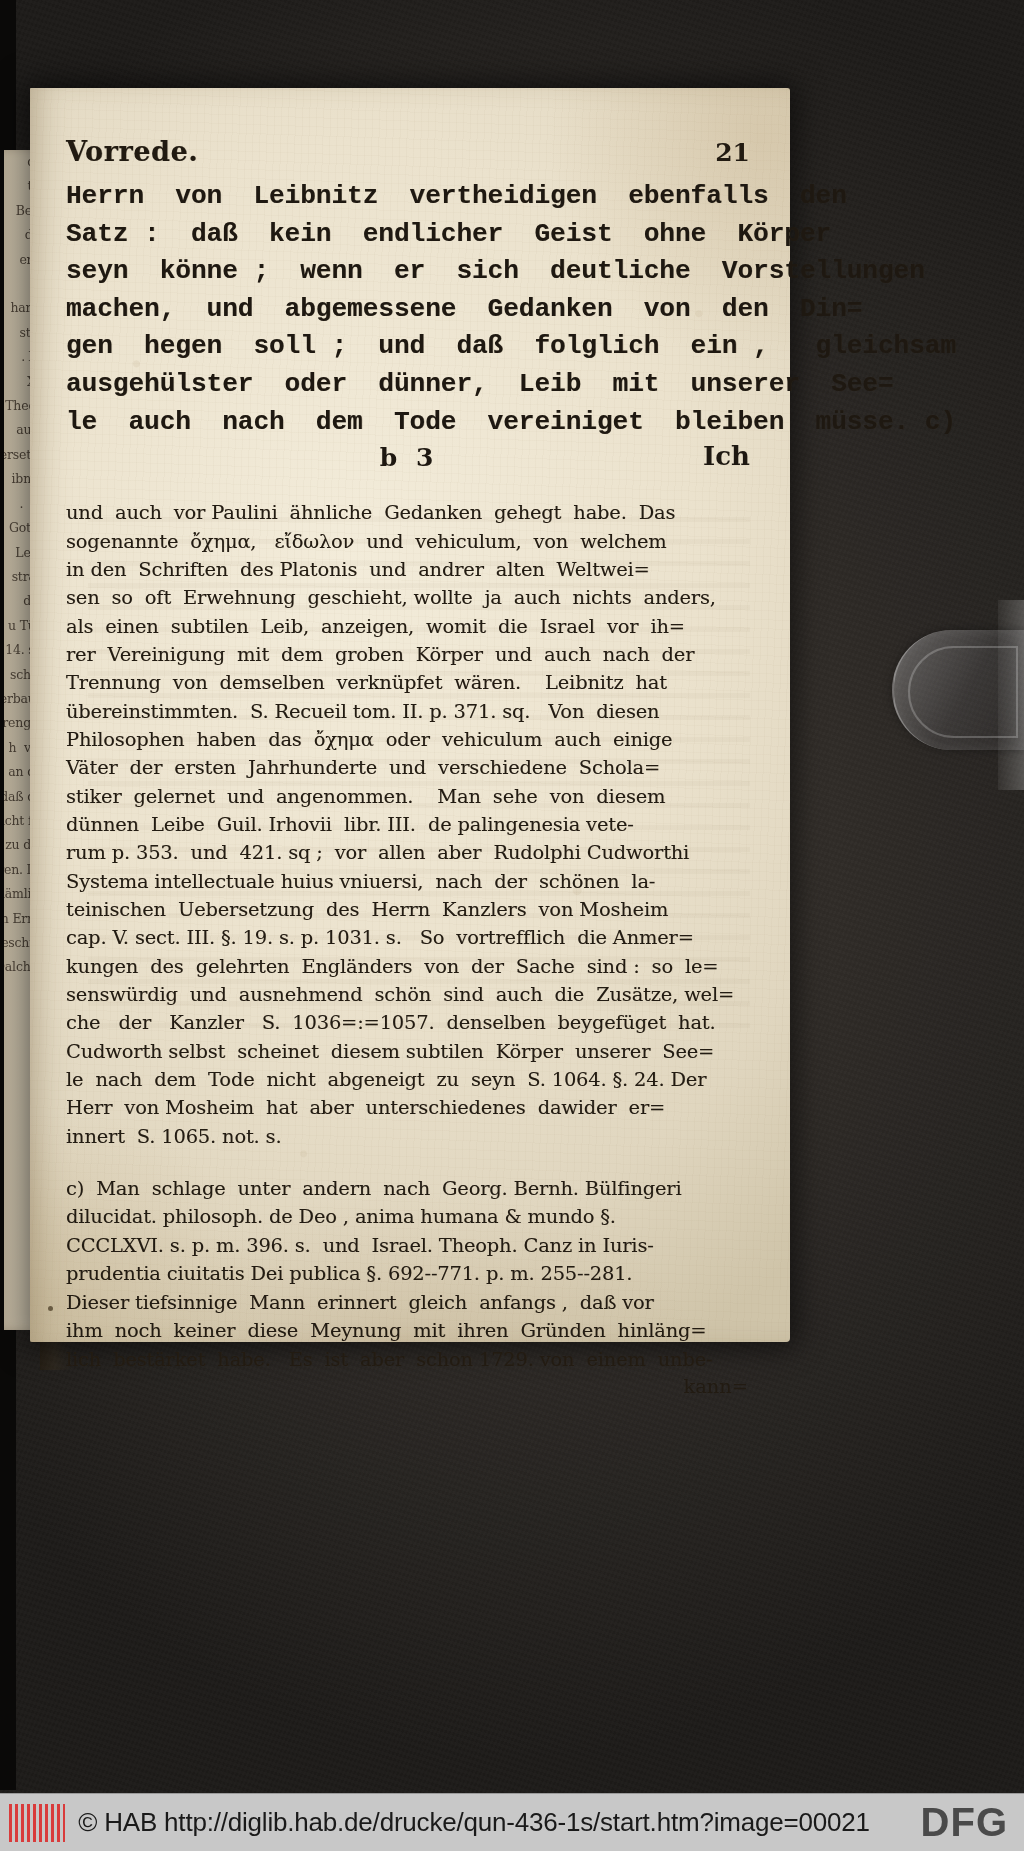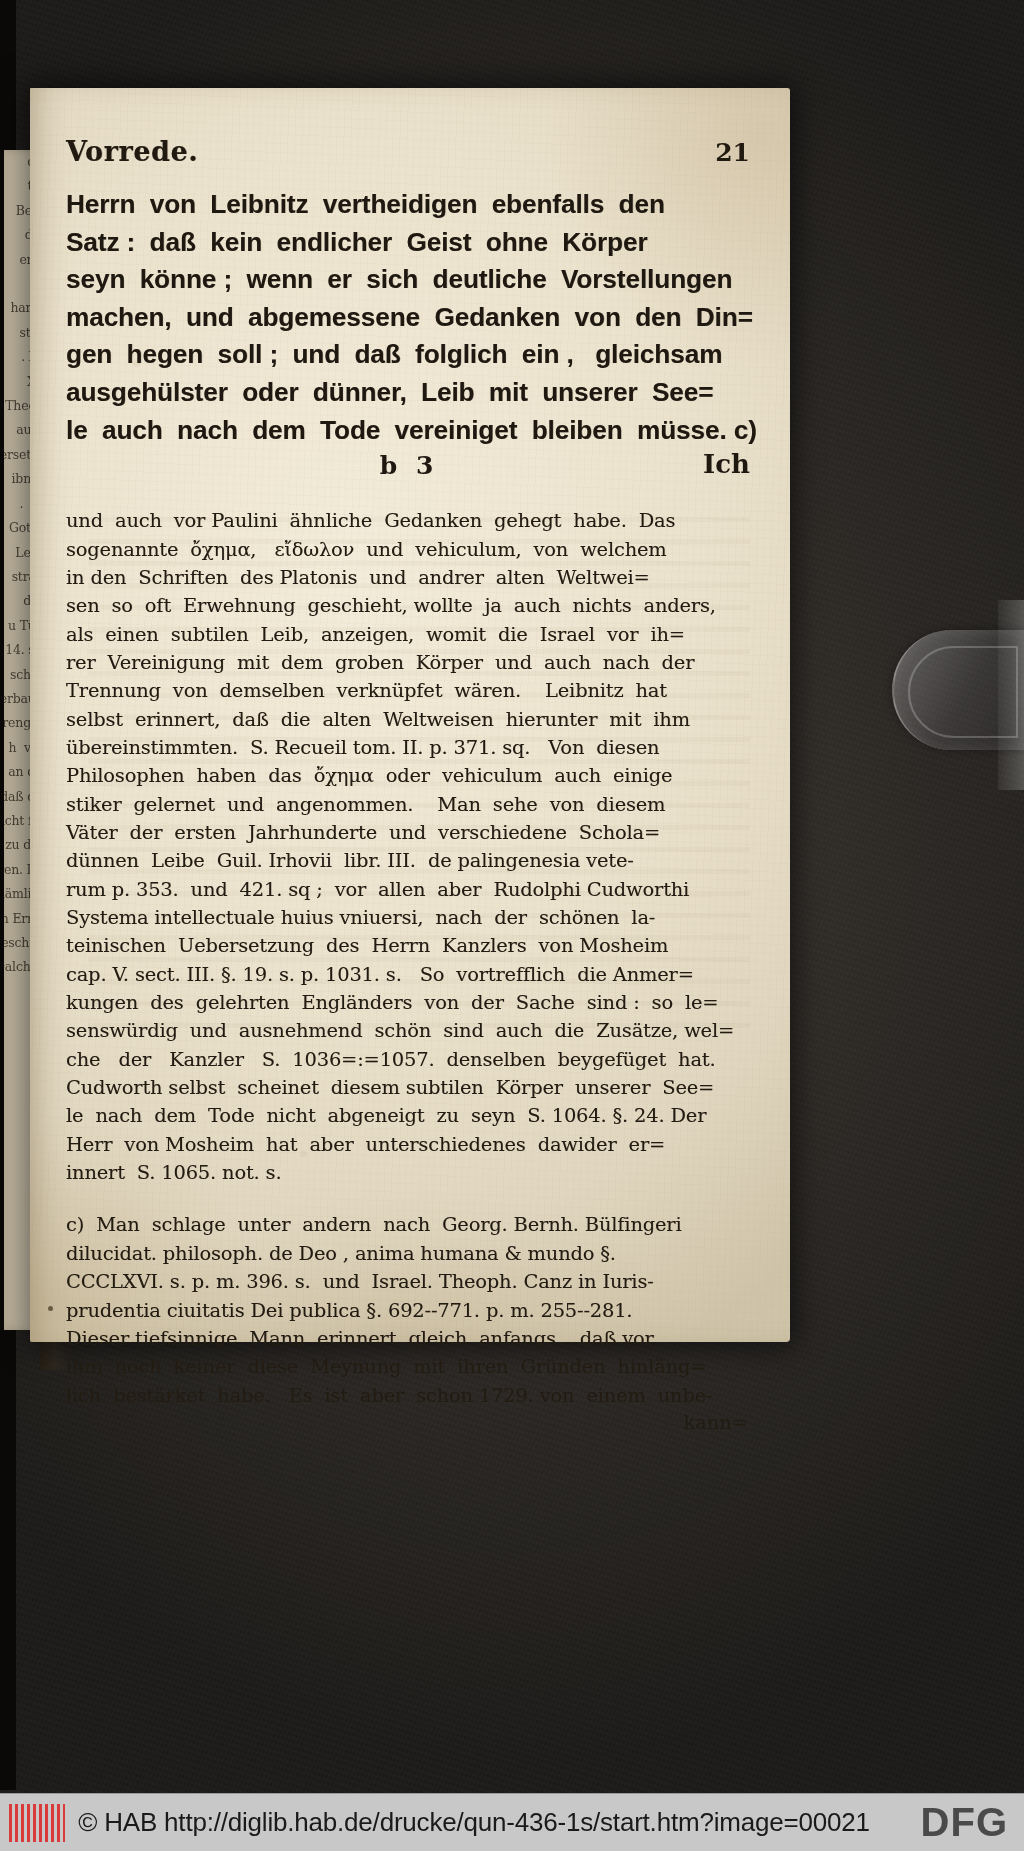--- a/index.html
+++ b/index.html
@@ -157,22 +157,22 @@
     position: absolute;
     right: 2px; top: 2px;
     font-family: "DejaVu Serif", serif;
     font-size: 25px;
     font-weight: bold;
     color: #211a11;
   }
 
   
   .big-block {
-    margin-top: 12px;
-    font-family: Liberation Sans, sans-serif;
+    margin-top: 4px;
+    font-family: Liberation Mono, monospace;
     font-weight: bold;
     font-size: 26.2px;
     line-height: 37.6px;
     letter-spacing: -.1px;
     color: #1e1811;
     text-shadow: .35px .35px 0 rgba(55,44,28,.4);
   }
   .big-block .ln { display: block; white-space: pre; }
 
   
@@ -375,25 +375,24 @@
       </div>
 
       <div class="small-block">
         <span class="ln">und  auch  vor Paulini  ähnliche  Gedanken  gehegt  habe.  Das</span>
         <span class="ln">sogenannte  ὄχημα,   εἴδωλον  und  vehiculum,  von  welchem</span>
         <span class="ln">in den  Schriften  des Platonis  und  andrer  alten  Weltwei=</span>
         <span class="ln">sen  so  oft  Erwehnung  geschieht, wollte  ja  auch  nichts  anders,</span>
         <span class="ln">als  einen  subtilen  Leib,  anzeigen,  womit  die  Israel  vor  ih=</span>
         <span class="ln">rer  Vereinigung  mit  dem  groben  Körper  und  auch  nach  der</span>
         <span class="ln">Trennung  von  demselben  verknüpfet  wären.    Leibnitz  hat</span>
-        <span class="ln">selbst  erinnert,  daß  die  alten  Weltweisen  hierunter  mit  ihm</span>
         <span class="ln">übereinstimmten.  S. Recueil tom. II. p. 371. sq.   Von  diesen</span>
         <span class="ln">Philosophen  haben  das  ὄχημα  oder  vehiculum  auch  einige</span>
+        <span class="ln">Väter  der  ersten  Jahrhunderte  und  verschiedene  Schola=</span>
         <span class="ln">stiker  gelernet  und  angenommen.    Man  sehe  von  diesem</span>
-        <span class="ln">Väter  der  ersten  Jahrhunderte  und  verschiedene  Schola=</span>
         <span class="ln">dünnen  Leibe  Guil. Irhovii  libr. III.  de palingenesia vete-</span>
         <span class="ln">rum p. 353.  und  421. sq ;  vor  allen  aber  Rudolphi Cudworthi</span>
         <span class="ln">Systema intellectuale huius vniuersi,  nach  der  schönen  la-</span>
         <span class="ln">teinischen  Uebersetzung  des  Herrn  Kanzlers  von Mosheim</span>
         <span class="ln">cap. V. sect. III. §. 19. s. p. 1031. s.   So  vortrefflich  die Anmer=</span>
         <span class="ln">kungen  des  gelehrten  Engländers  von  der  Sache  sind :  so  le=</span>
         <span class="ln">senswürdig  und  ausnehmend  schön  sind  auch  die  Zusätze, wel=</span>
         <span class="ln">che   der   Kanzler   S.  1036=:=1057.  denselben  beygefüget  hat.</span>
         <span class="ln">Cudworth selbst  scheinet  diesem subtilen  Körper  unserer  See=</span>
         <span class="ln">le  nach  dem  Tode  nicht  abgeneigt  zu  seyn  S. 1064. §. 24. Der</span>

